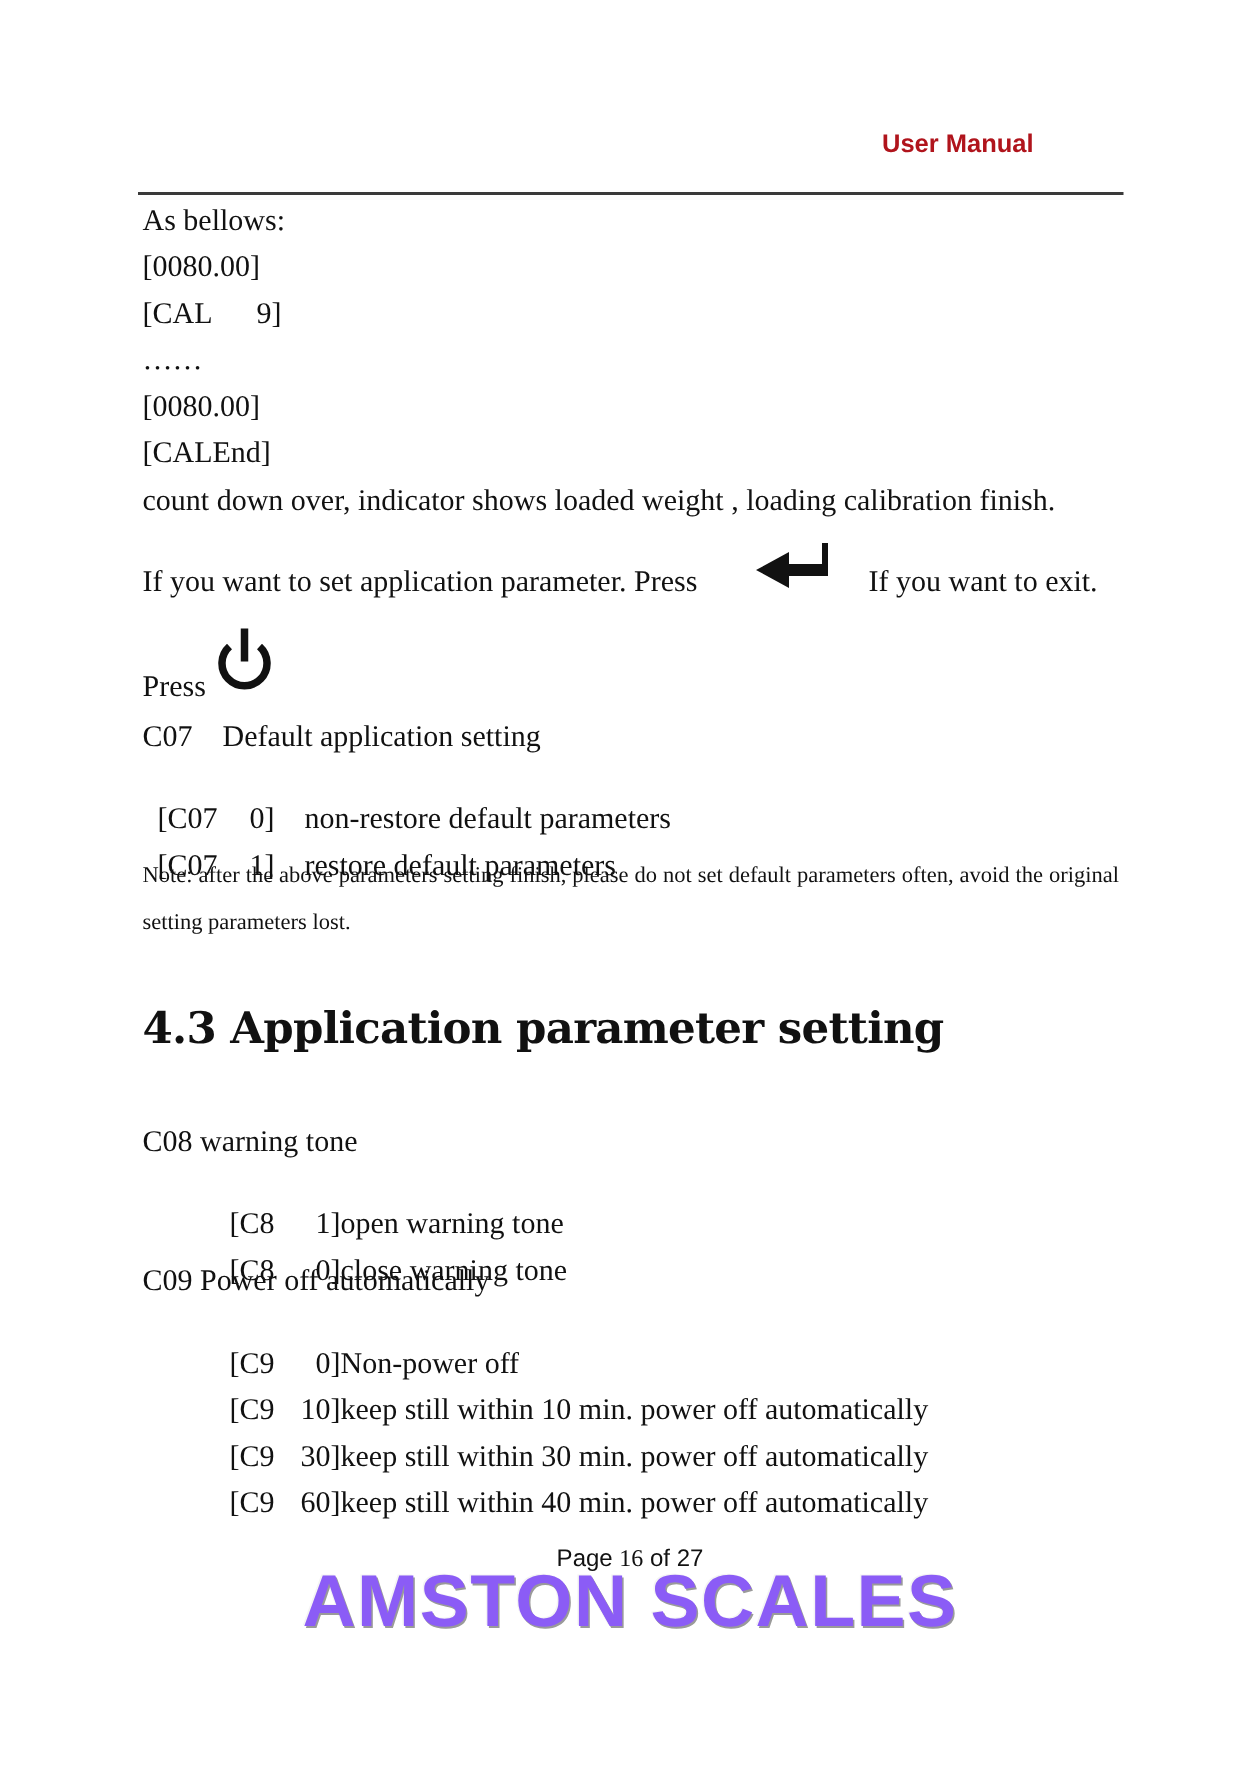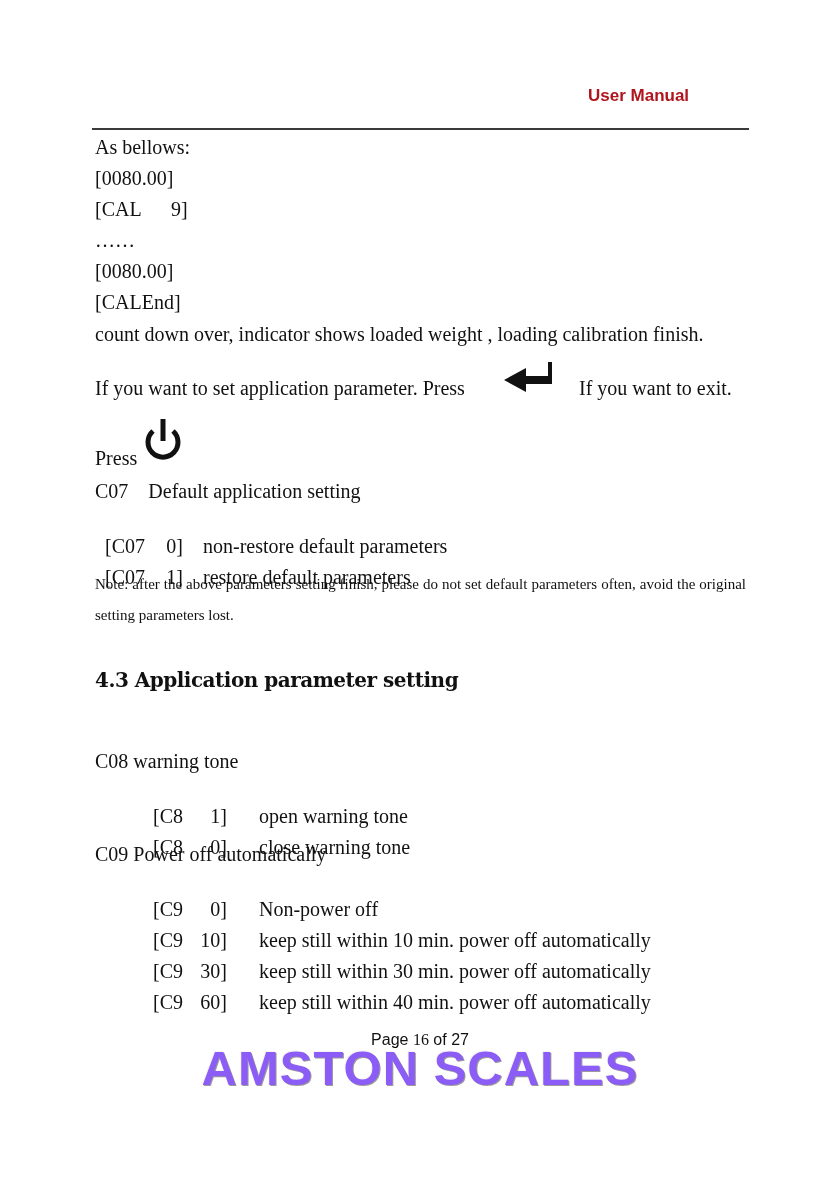--- a/index.html
+++ b/index.html
@@ -8,23 +8,23 @@
   .header-title { position: absolute; left: 588px; top: 86px; font-family: "Liberation Sans", sans-serif;
                   font-weight: bold; font-size: 17px; color: #b0141c; text-align: right; }
   .header-rule { position: absolute; left: 92px; top: 128px; width: 657px; height: 2px; background: #3a3a3a; }
   .line { position: absolute; left: 95px; font-size: 20px; line-height: 24px; white-space: pre; }
   .justify { position: absolute; left: 95px; width: 651px; font-size: 15px; line-height: 31px; text-align: justify; }
   .c-prefix { display: inline-block; width: 52px; }
   .c-val { display: inline-block; width: 26px; text-align: right; }
   .c-desc { margin-left: 20px; }
   .c2-prefix { display: inline-block; width: 40px; margin-left: 48px; }
   .c2-val { display: inline-block; width: 34px; text-align: right; }
-  .c2-desc { margin-left: 32px; }
+  .c2-desc { }
   .section-heading { position: absolute; left: 95px; top: 668px; font-family: "DejaVu Serif", serif;
-                     font-weight: bold; font-size: 20px; letter-spacing: -0.5px; text-align: right; }
+                     font-weight: bold; font-size: 29px; letter-spacing: -0.5px; text-align: right; }
   .icon { position: absolute; }
   .footer-page { position: absolute; top: 1031px; left: 0; width: 840px; text-align: center;
                  font-family: "Liberation Sans", sans-serif; font-size: 16px; color: #111; }
   .footer-page .num { font-family: "Liberation Serif", serif; }
   .brand { position: absolute; top: 1040px; left: 0; width: 840px; text-align: center;
            font-family: "Liberation Sans", sans-serif; font-weight: bold; font-size: 49px;
            color: #8b5cf6; letter-spacing: 1px;
            text-shadow: 1px 1px 0 #9a9a9a, -1px -1px 0 #f4f4f4; }
 </style>
 </head>

